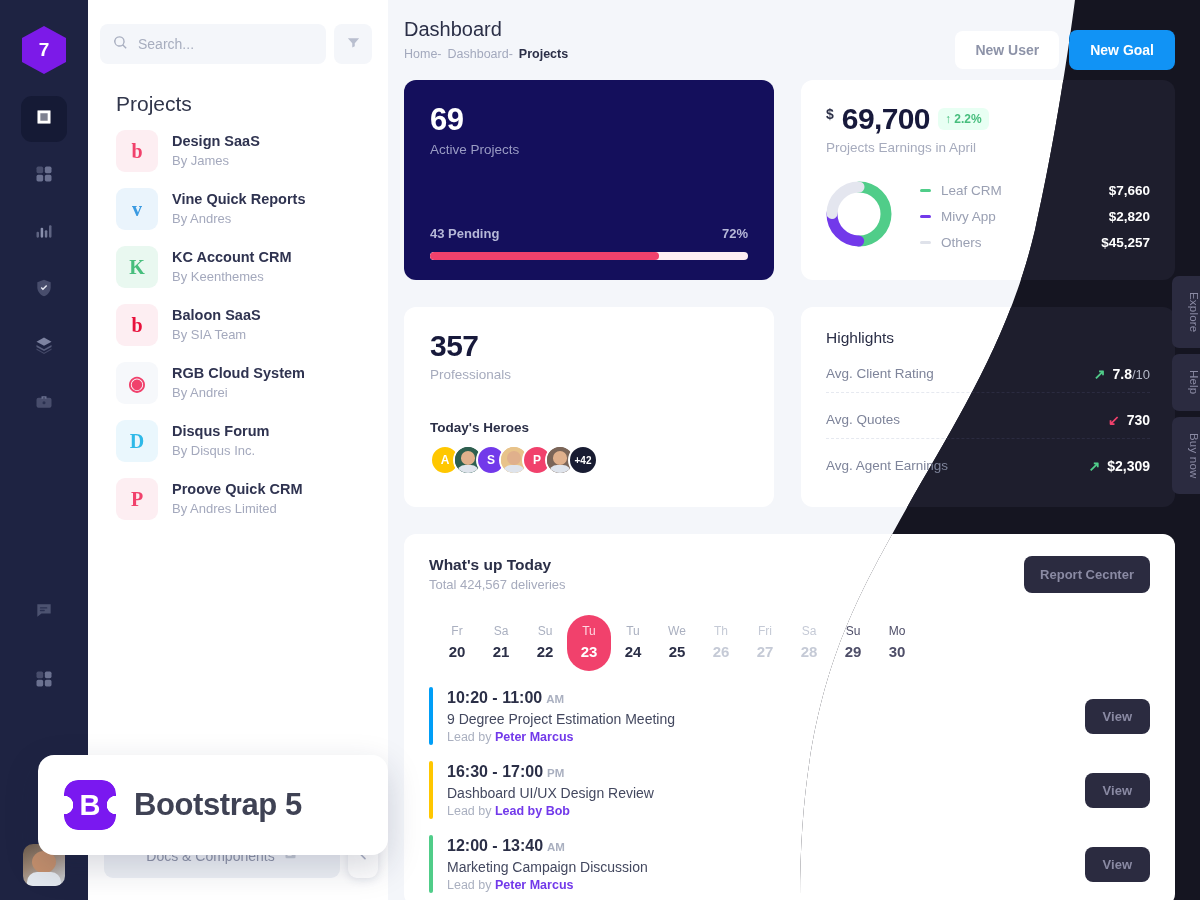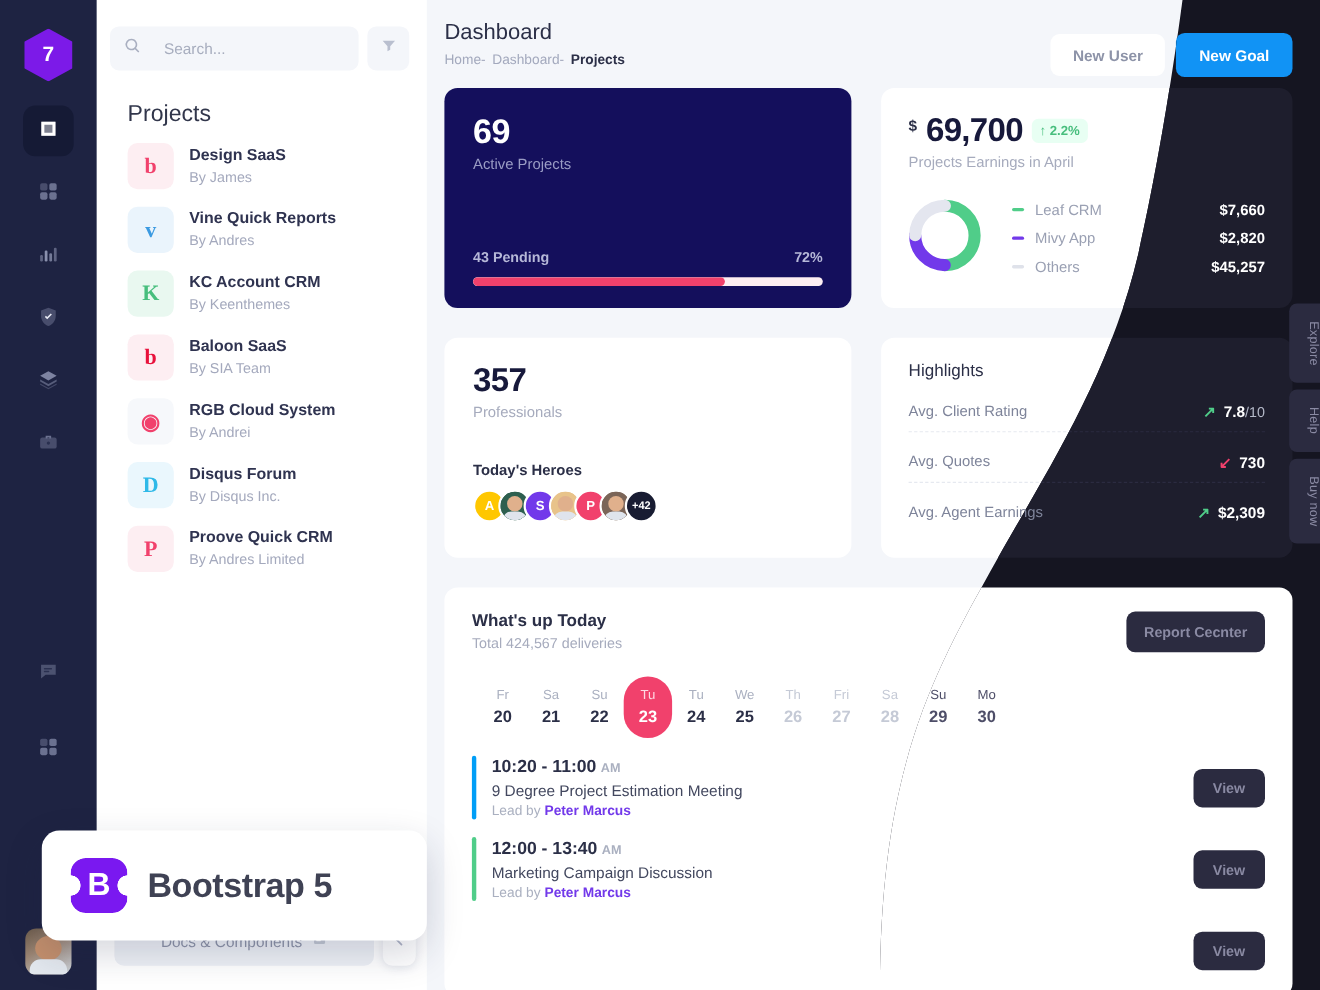--- a/index.html
+++ b/index.html
@@ -48,21 +48,21 @@
     background:#e3e8ee;z-index:2;
   }
 
   
   .panel {
     position:absolute;left:88px;top:0;width:300px;height:900px;background:#fff;
   }
   .panel-search { display:flex; gap:8px; padding:24px 16px 0 12px; }
   .search-box {
     flex:1;height:40px;background:#f4f6fa;border-radius:8px;
-    display:flex;align-items:center;padding:0 12px;gap:20px;
+    display:flex;align-items:center;padding:0 12px;gap:9px;
   }
   .search-box input {
     border:0;outline:0;background:transparent;font-size:14px;color:#7b7f96;
     font-family:"Liberation Sans",sans-serif;width:100%;
   }
   .search-box input::placeholder{color:#a7adbe;}
   .filter-btn{
     width:38px;height:40px;background:#f4f6fa;border-radius:8px;
     display:flex;align-items:center;justify-content:center;
   }
@@ -586,20 +586,29 @@
           <div class="ev">
             <div class="ev-bar" style="background:#009ef7"></div>
             <div>
               <div class="ev-time">10:20 - 11:00<span>AM</span></div>
               <div class="ev-title">9 Degree Project Estimation Meeting</div>
               <div class="ev-lead">Lead by <b>Peter Marcus</b></div>
             </div>
             <button class="ev-view">View</button>
           </div>
           <div class="ev">
+            <div class="ev-bar" style="background:#ffc700"></div>
+            <div>
+              <div class="ev-time">16:30 - 17:00<span>PM</span></div>
+              <div class="ev-title">Dashboard UI/UX Design Review</div>
+              <div class="ev-lead">Lead by <b>Lead by Bob</b></div>
+            </div>
+            <button class="ev-view">View</button>
+          </div>
+          <div class="ev">
             <div class="ev-bar" style="background:#50cd89"></div>
             <div>
               <div class="ev-time">12:00 - 13:40<span>AM</span></div>
               <div class="ev-title">Marketing Campaign Discussion</div>
               <div class="ev-lead">Lead by <b>Peter Marcus</b></div>
             </div>
             <button class="ev-view">View</button>
           </div>
         </div>
       </div>

